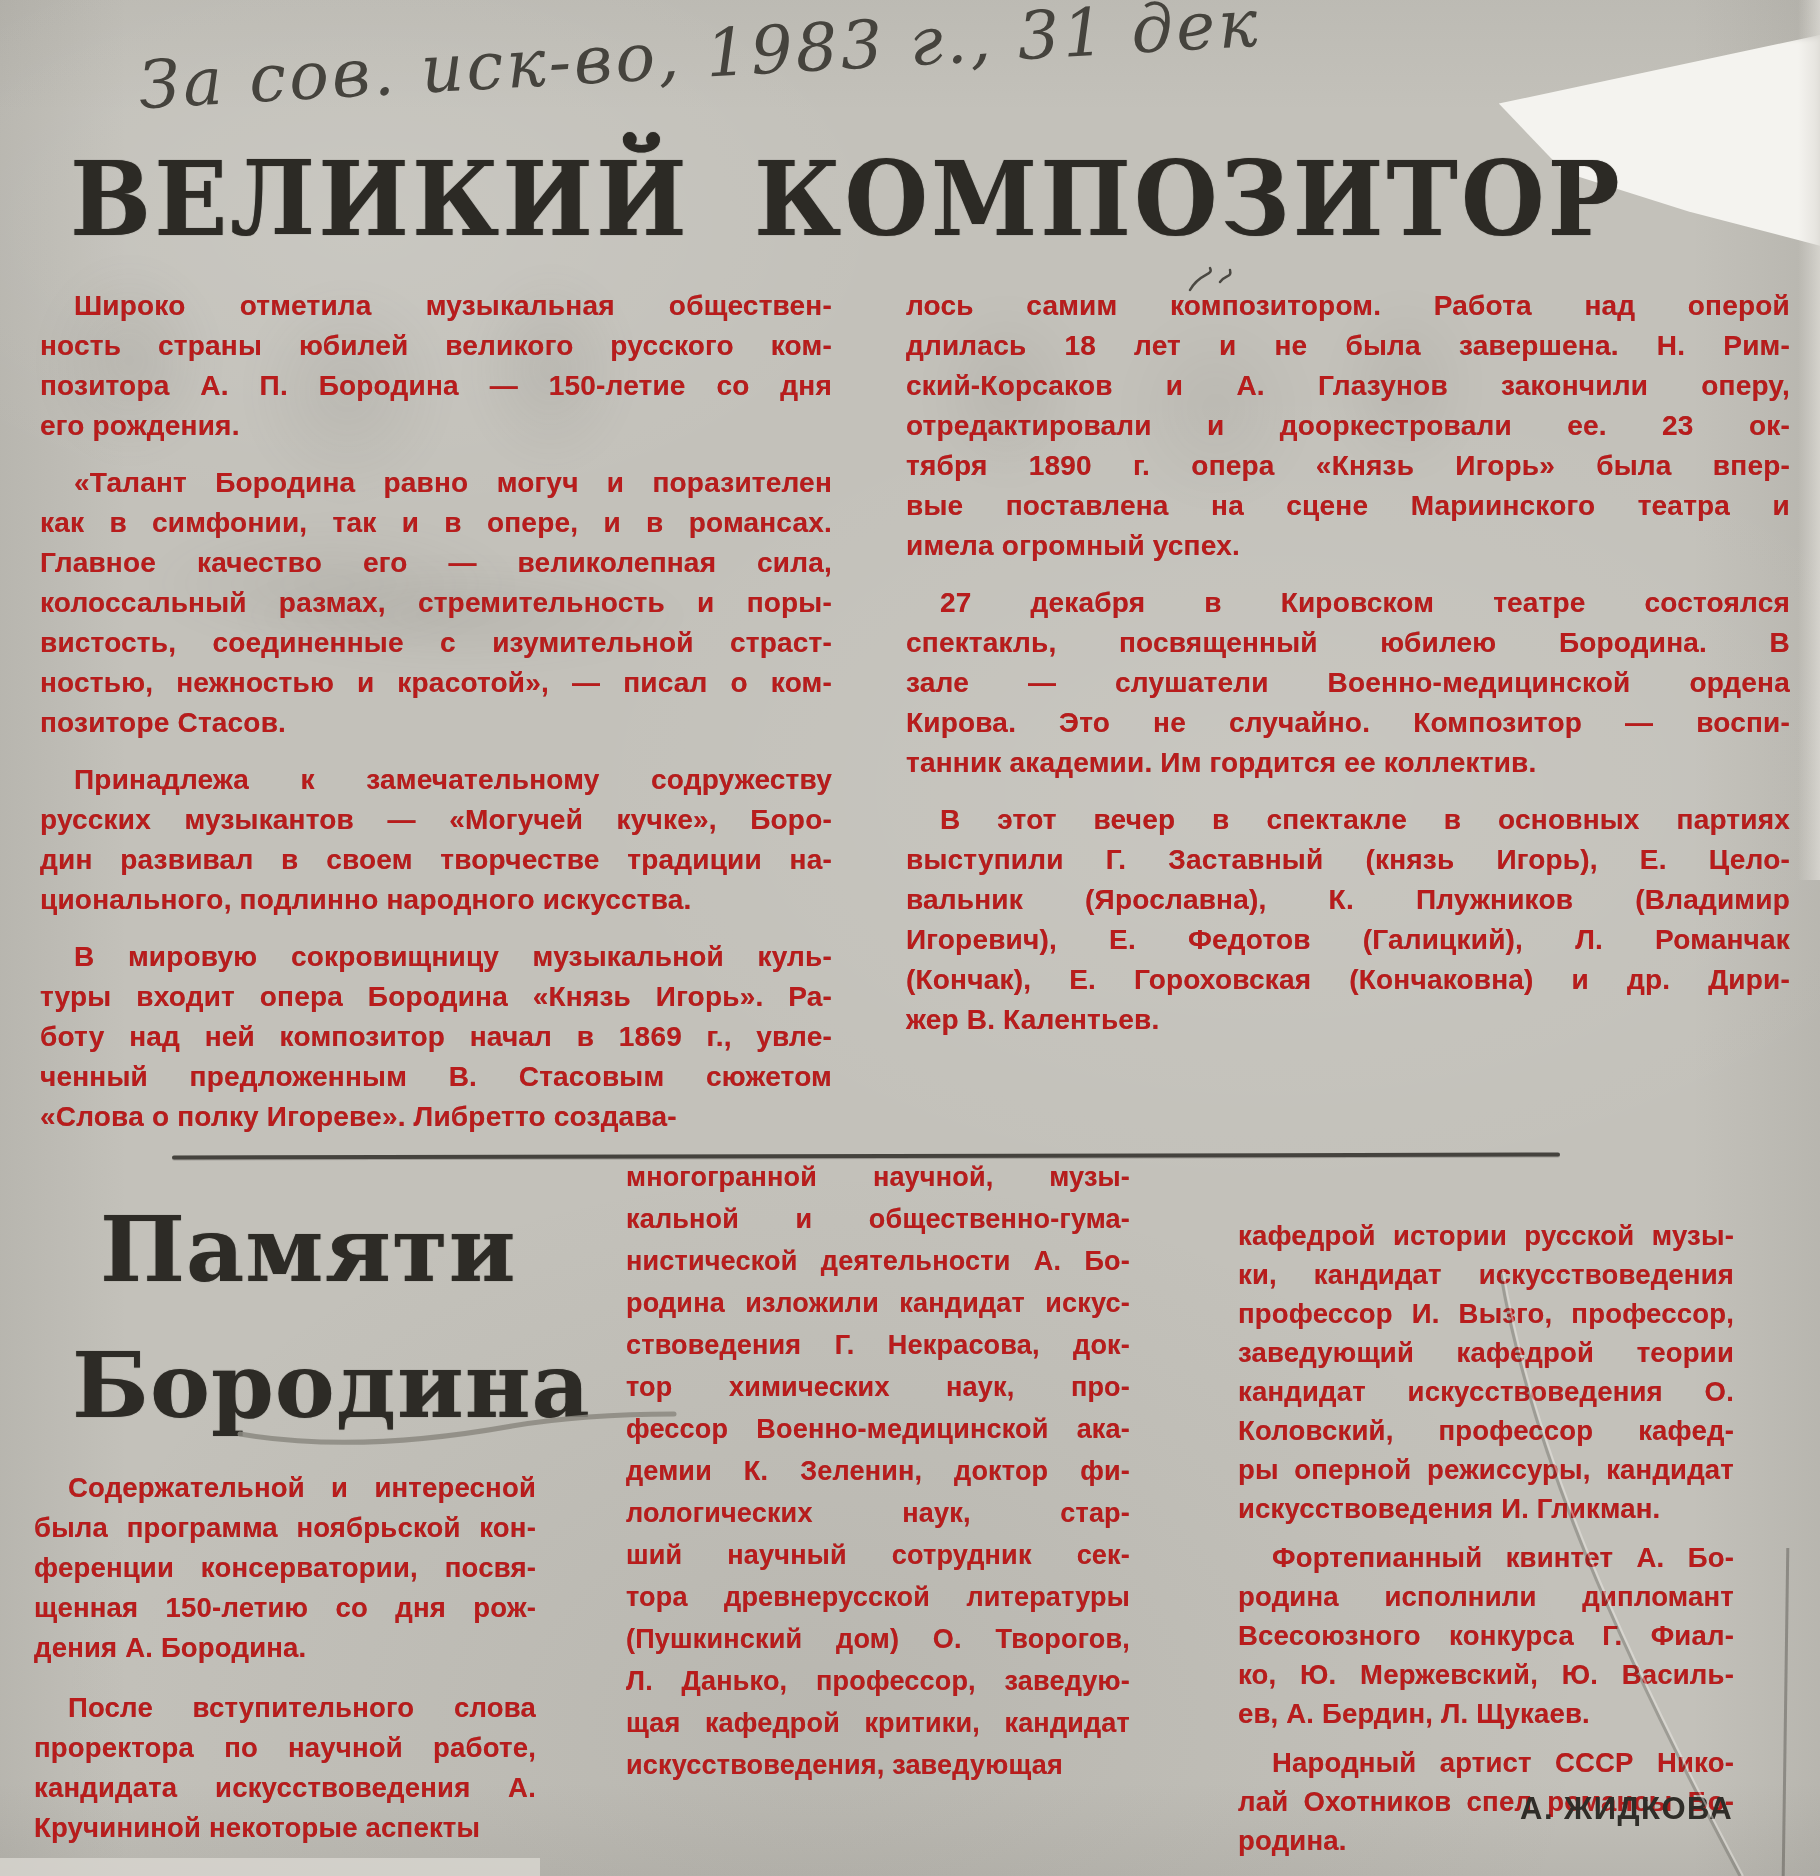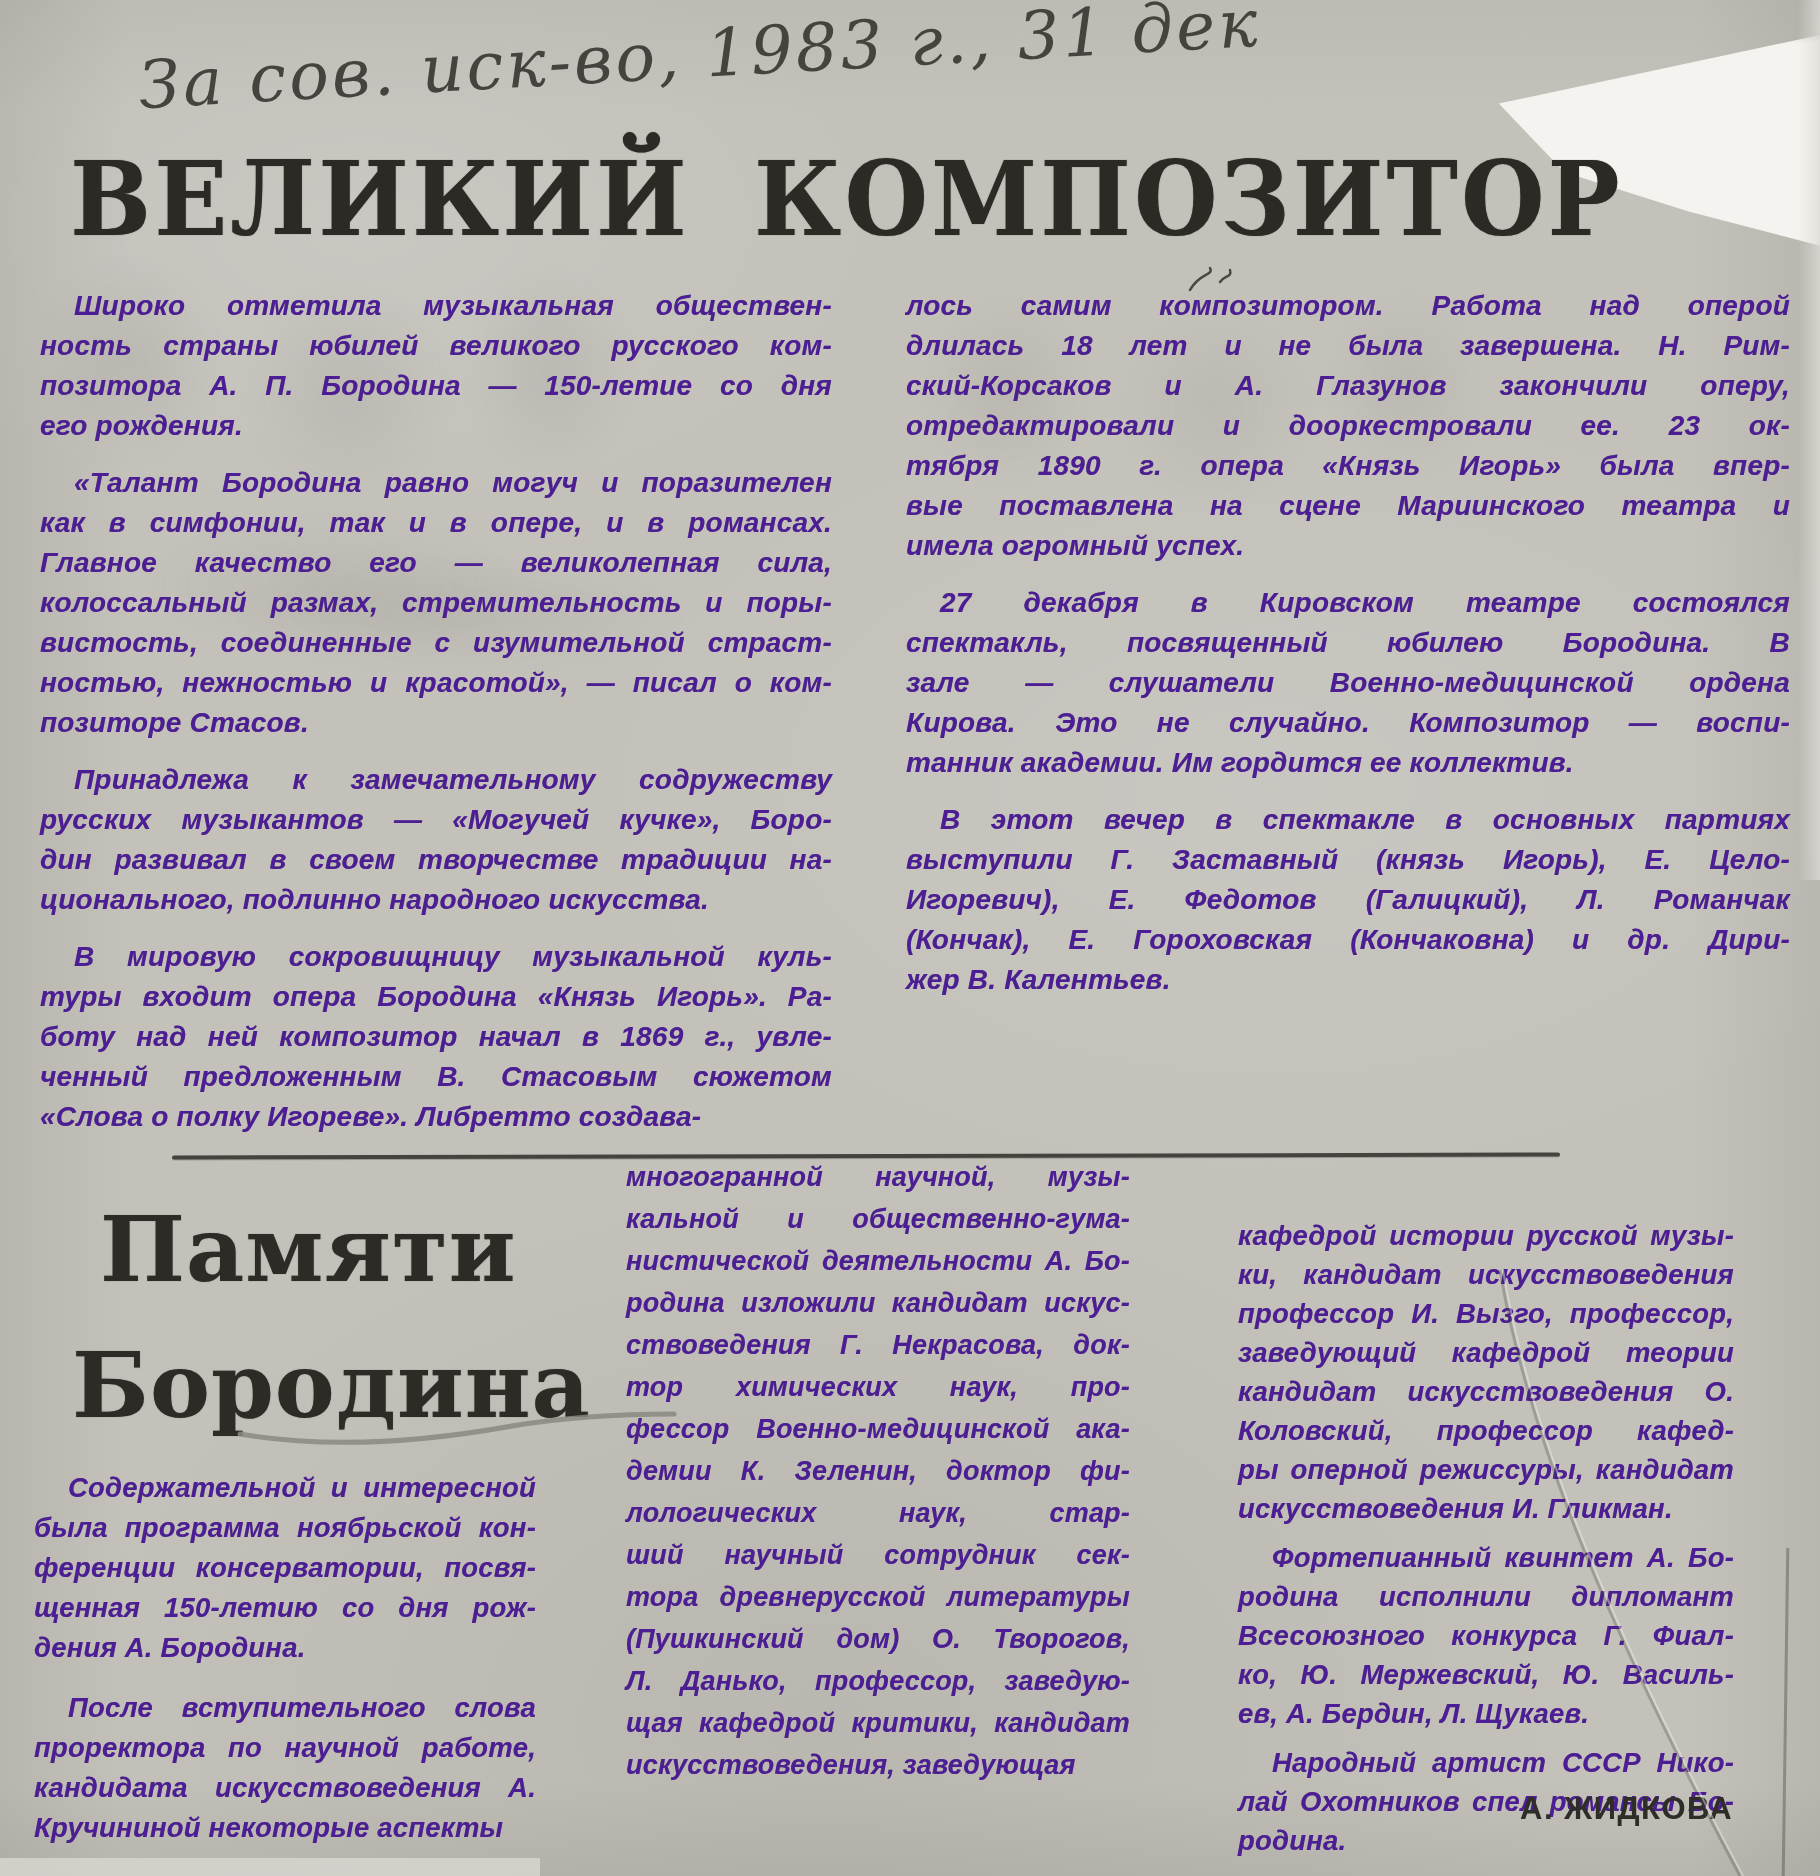--- a/index.html
+++ b/index.html
@@ -63,21 +63,21 @@
   #headline{
     left:70px;top:138px;width:1385px;
     font-family:"DejaVu Serif", serif;font-weight:bold;
     font-size:96px;letter-spacing:3px;word-spacing:28px;
     color:#2c2a25;text-align:center;white-space:nowrap;
     transform:scaleY(1.08);transform-origin:top left;
     text-shadow:0 0 1px rgba(30,28,24,.55);
   }
   
   .col{line-height:40px;font-size:28px;font-weight:bold;letter-spacing:.2px;
-       color:#4c1d95;text-shadow:0 0 .5px rgba(40,38,33,.4);font-style:italic;}
+       color:#b91c1c;text-shadow:0 0 .5px rgba(40,38,33,.4);}
   #colA{left:40px;top:286px;width:792px;}
   #colB{left:906px;top:286px;width:884px;}
   #colC{left:26px;top:1468px;width:502px;line-height:40px;font-size:27.5px;margin-left:8px;}
   #colD{left:626px;top:1156px;width:504px;line-height:42px;font-size:27px;}
   #colE{left:1238px;top:1216px;width:496px;line-height:39px;font-size:27.5px;}
   .para + .para{margin-top:17px;}
   #colE .para + .para{margin-top:10px;}
   #colC .para + .para{margin-top:20px;}
   .tline{text-align:justify;text-align-last:justify;}
   .tline.last{text-align-last:left;}
@@ -167,20 +167,21 @@
     <div class="para indent">
       <div class="tline">27 декабря в Кировском театре состоялся</div>
       <div class="tline">спектакль, посвященный юбилею Бородина. В</div>
       <div class="tline">зале — слушатели Военно-медицинской ордена</div>
       <div class="tline">Кирова. Это не случайно. Композитор — воспи-</div>
       <div class="tline last">танник академии. Им гордится ее коллектив.</div>
     </div>
     <div class="para indent">
       <div class="tline">В этот вечер в спектакле в основных партиях</div>
       <div class="tline">выступили Г. Заставный (князь Игорь), Е. Цело-</div>
+      <div class="tline">вальник (Ярославна), К. Плужников (Владимир</div>
       <div class="tline">Игоревич), Е. Федотов (Галицкий), Л. Романчак</div>
       <div class="tline">(Кончак), Е. Гороховская (Кончаковна) и др. Дири-</div>
       <div class="tline last">жер В. Калентьев.</div>
     </div>
   </div>
 
 <div class="abs" id="rule"></div>
 
 <div class="abs title2" id="title2-line1">Памяти</div>
 <div class="abs title2" id="title2-line2">Бородина</div>

